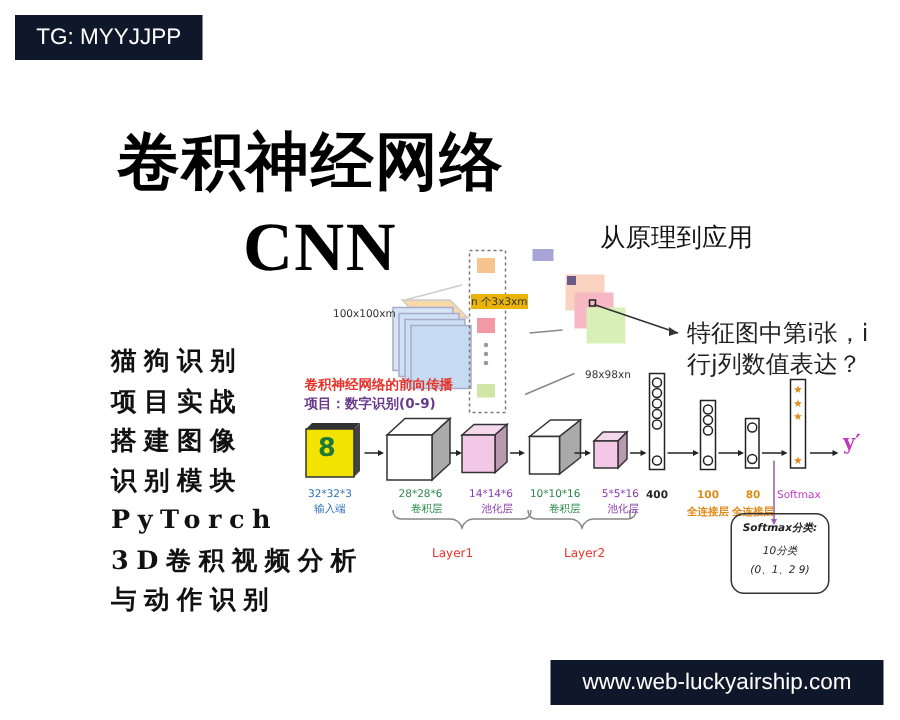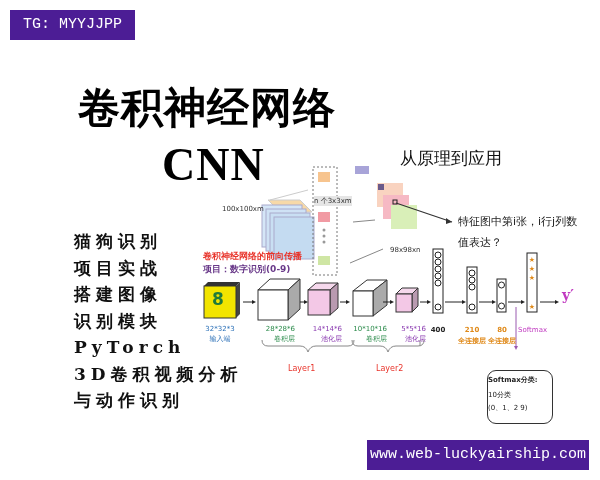--- a/index.html
+++ b/index.html
@@ -1,36 +1,36 @@
 <!DOCTYPE html>
 <html><head>
 <meta charset="utf-8">
 <style>
   html,body{margin:0;padding:0;}
   body{width:600px;height:480px;background:#fff;position:relative;overflow:hidden;font-family:"DejaVu Sans",sans-serif;}
   .abs{position:absolute;}
-  .badge{background:#4c1d95;color:#fff;font-family:Liberation Mono, monospace;}
+  .badge{background:#0f172a;color:#fff;font-family:Liberation Sans, sans-serif;}
   #tg{left:10px;top:10px;width:125px;height:30px;line-height:30px;font-size:15px;text-align:center;}
   #site{left:367px;top:440px;width:222px;height:30px;line-height:30px;font-size:15px;text-align:center;}
   #title{left:78px;top:80px;font-family:"DejaVu Serif",serif;font-weight:bold;font-size:42px;color:#000;letter-spacing:1px;}
   #cnn{left:162px;top:138px;font-family:"Liberation Serif",serif;font-weight:bold;font-size:46px;color:#000;letter-spacing:1px;}
   #subtitle{left:400px;top:147px;font-size:17px;color:#111;}
   #features{left:74px;top:207px;font-family:"DejaVu Serif",serif;font-weight:bold;font-size:17px;line-height:26.5px;color:#111;letter-spacing:5px;margin-top:21px;}
   #features div{white-space:nowrap;}
-  #question{left:458px;top:211px;font-size:11px;color:#222;line-height:21px;width:130px;}
+  #question{left:458px;top:211px;font-size:16px;color:#222;line-height:21px;width:130px;}
   .small{font-size:7px;color:#333;}
   .redcap{font-size:9px;color:#e8332a;font-weight:bold;}
   .purcap{font-size:9px;color:#6a3a8a;font-weight:bold;}
   .lbl-blue{font-size:7px;color:#2a6fb7;text-align:center;}
   .lbl-green{font-size:7px;color:#2a8a4a;text-align:right;}
   .lbl-purple{font-size:7px;color:#8a3ab0;text-align:right;}
   .lbl-orange{font-size:7px;color:#e08a1a;text-align:center;font-weight:bold;}
   .lbl-black{font-size:7px;color:#222;text-align:center;font-weight:bold;}
   .layer{font-size:8px;color:#e8332a;}
-  #softbox{left:487px;top:370px;width:64px;height:52px;border:1px solid #333;border-radius:9px;font-size:7px;color:#222;}
+  #softbox{left:487px;top:342px;width:64px;height:52px;border:1px solid #333;border-radius:9px;font-size:7px;text-align:center;color:#222;font-style:italic;}
   #yprime{left:562px;top:287px;font-family:"DejaVu Serif",serif;font-weight:bold;font-size:14px;color:#c03ac0;}
 </style>
 </head>
 <body>
 
 <div id="tg" class="abs badge">TG: MYYJJPP</div>
 
 <div id="title" class="abs">卷积神经网络</div>
 <div id="cnn" class="abs">CNN</div>
 <div id="subtitle" class="abs">从原理到应用</div>
@@ -71,21 +71,21 @@
   <rect x="377" y="183" width="26" height="24" fill="#f9d3c0"></rect>
   <rect x="378" y="184" width="6" height="6" fill="#6b5a8a"></rect>
   <rect x="383" y="195" width="26" height="24" fill="#f6b9c4"></rect>
   <rect x="391" y="205" width="26" height="24" fill="#d9efb8"></rect>
   <rect x="393" y="200" width="4" height="4" fill="none" stroke="#222"></rect>
   <line x1="396" y1="203" x2="452" y2="222" stroke="#333" stroke-width="1.2"></line>
   <polygon points="452,222 446,218 446,224" fill="#333"></polygon>
 </svg>
 
 <div class="abs small" style="left:222px;top:205px">100x100xm</div>
-<div class="abs small" style="left:314px;top:196px;background:#e5e5e5">n 个3x3xm</div>
+<div class="abs small" style="left:314px;top:196px;background:#eab308">n 个3x3xm</div>
 <div class="abs small" style="left:390px;top:246px">98x98xn</div>
 <div id="question" class="abs">特征图中第i张，i行j列数值表达？</div>
 <div class="abs redcap" style="left:203px;top:250px">卷积神经网络的前向传播</div>
 <div class="abs purcap" style="left:203px;top:263px">项目：数字识别(0-9)</div>
 
 <svg class="abs" style="left:0;top:0" width="600" height="480">
 
   <g>
     <polygon points="204,286 208,282 240,282 236,286" fill="#333"></polygon>
     <polygon points="236,286 240,282 240,314 236,318" fill="#444"></polygon>
@@ -179,21 +179,21 @@
 <div class="abs lbl-blue" style="left:200px;top:334px;width:40px">输入端</div>
 <div class="abs lbl-green" style="left:255px;top:325px;width:40px">28*28*6</div>
 <div class="abs lbl-green" style="left:255px;top:334px;width:40px">卷积层</div>
 <div class="abs lbl-purple" style="left:302px;top:325px;width:40px">14*14*6</div>
 <div class="abs lbl-purple" style="left:302px;top:334px;width:40px">池化层</div>
 <div class="abs lbl-green" style="left:347px;top:325px;width:40px">10*10*16</div>
 <div class="abs lbl-green" style="left:347px;top:334px;width:40px">卷积层</div>
 <div class="abs lbl-purple" style="left:390px;top:325px;width:36px">5*5*16</div>
 <div class="abs lbl-purple" style="left:390px;top:334px;width:36px">池化层</div>
 <div class="abs lbl-black" style="left:426px;top:326px;width:24px">400</div>
-<div class="abs lbl-orange" style="left:460px;top:326px;width:24px">210</div>
+<div class="abs lbl-orange" style="left:460px;top:326px;width:24px">100</div>
 <div class="abs lbl-orange" style="left:456px;top:336px;width:32px">全连接层</div>
 <div class="abs lbl-orange" style="left:490px;top:326px;width:24px">80</div>
 <div class="abs lbl-orange" style="left:486px;top:336px;width:32px">全连接层</div>
 <div class="abs" style="left:518px;top:326px;font-size:7px;color:#c03ac0">Softmax</div>
 <div id="yprime" class="abs">y′</div>
 <div class="abs layer" style="left:288px;top:364px">Layer1</div>
 <div class="abs layer" style="left:376px;top:364px">Layer2</div>
 
 <div id="softbox" class="abs">
   <div style="margin-top:4px;font-weight:bold">Softmax分类:</div>

